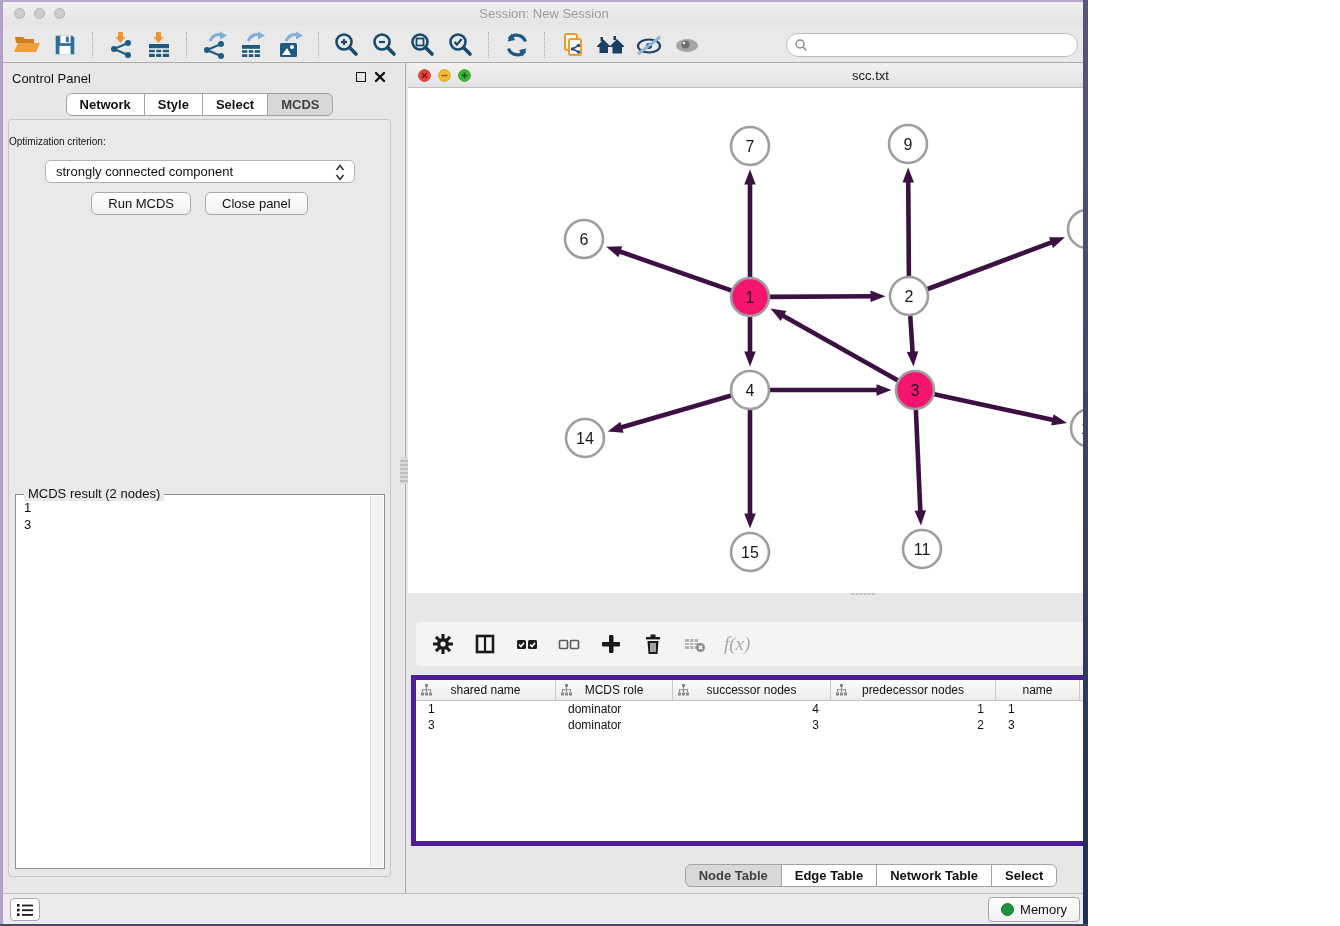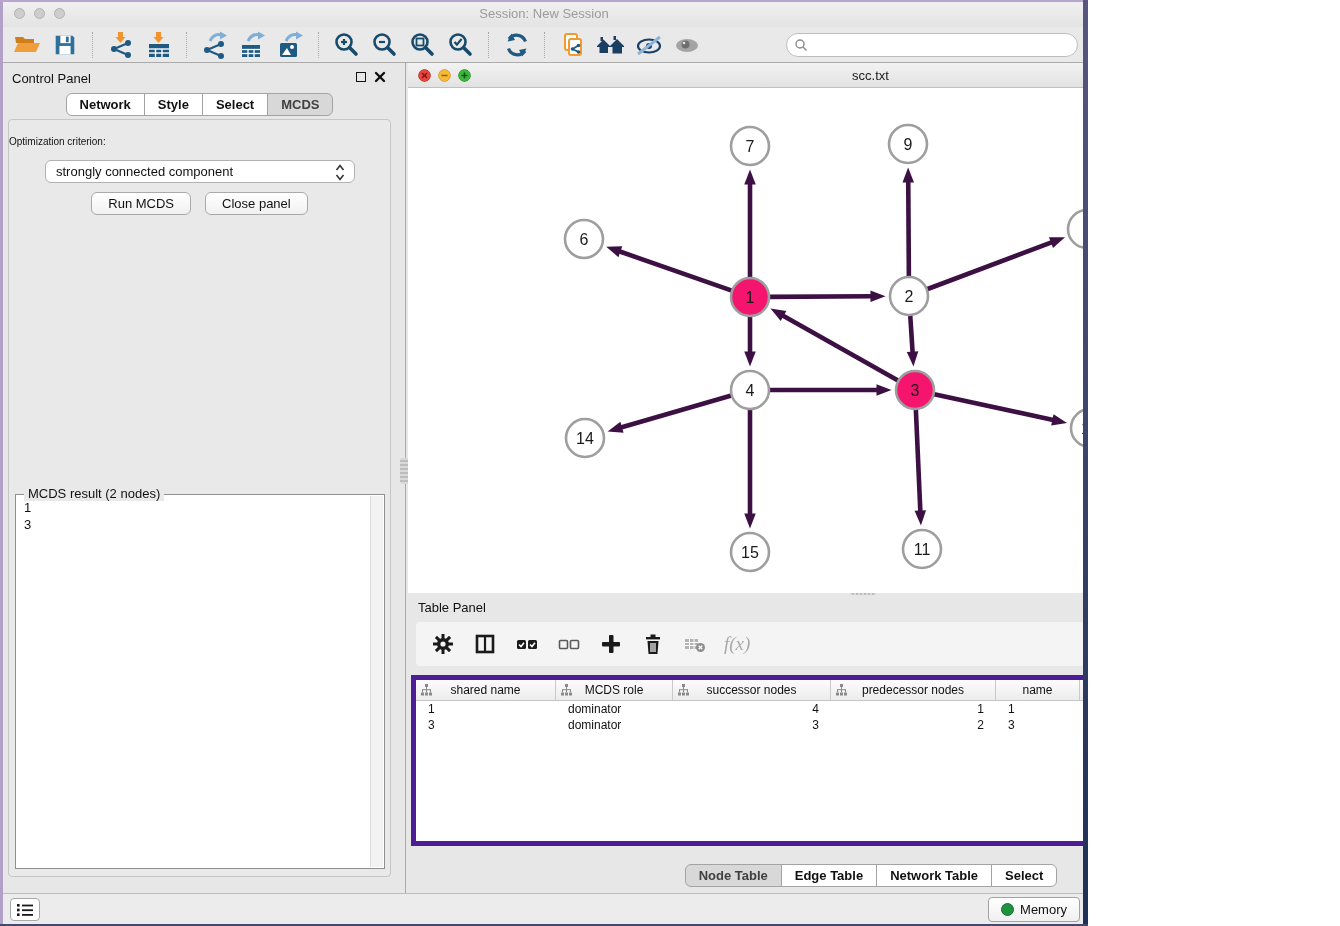--- a/index.html
+++ b/index.html
@@ -419,30 +419,20 @@
           </g>
           <g>
             <circle cx="514" cy="461" r="19" fill="#ffffff" stroke="#9e9e9e" stroke-width="2.6"></circle>
             <text x="514" y="466.5" text-anchor="middle" font-size="16" font-family="&quot;Liberation Sans&quot;, sans-serif" fill="#1a1a1a">11</text>
           </g>
         </svg>
     </div>
   </div>
 
   <div class="abs" id="table-panel">
-    <div class="panel-titlerow" style="height:24px">
-      <span class="panel-title" style="left:10px;top:5px">Table Panel</span>
-      <span class="float-btn" style="right:32px;top:6px"></span>
-      <svg class="close-btn" style="right:12px;top:5px" viewBox="0 0 12 12">
-        <g stroke="#111" stroke-width="2.4" stroke-linecap="round">
-            <line x1="2" y1="2" x2="10" y2="10"></line>
-            <line x1="10" y1="2" x2="2" y2="10"></line>
-          </g>
-      </svg>
-    </div>
     <div id="tp-toolbar">
       <div class="tp-btn">
         <svg width="22" height="22" viewBox="0 0 22 22">
           <g fill="#1a1a1a">
             <rect x="9.5" y="1" width="3" height="20"></rect>
             <rect x="1" y="9.5" width="20" height="3"></rect>
             <rect x="9.5" y="1" width="3" height="20" transform="rotate(45 11 11)"></rect>
             <rect x="9.5" y="1" width="3" height="20" transform="rotate(-45 11 11)"></rect>
             <circle cx="11" cy="11" r="6"></circle>
           </g>

